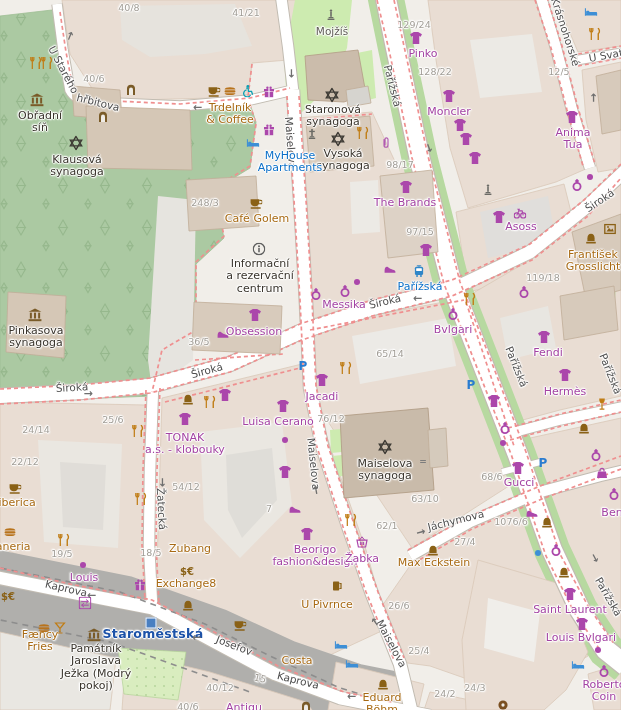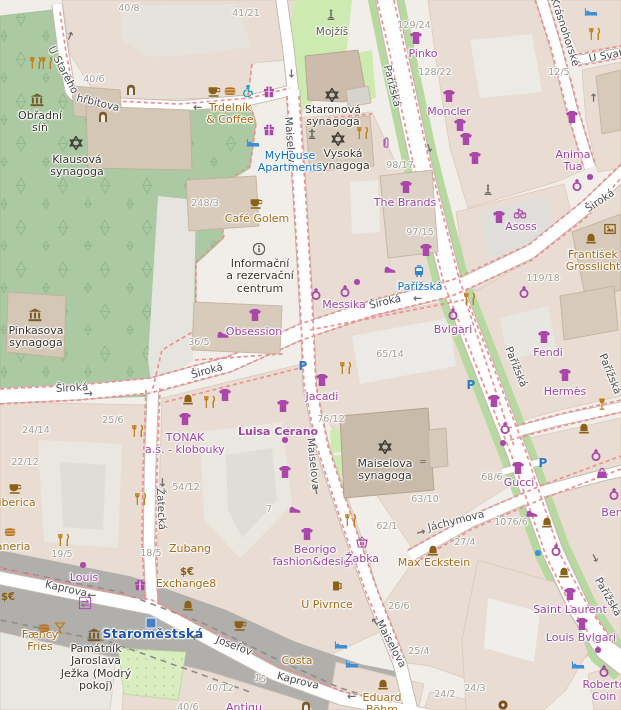--- a/index.html
+++ b/index.html
@@ -370,30 +370,30 @@
       <div class="lbl hn" style="left: 511px; top: 522px; transform: translate(-50%, -50%) rotate(0deg);">1076/6</div>
       <div class="lbl hn" style="left: 465px; top: 542px; transform: translate(-50%, -50%) rotate(0deg);">27/4</div>
       <div class="lbl hn" style="left: 419px; top: 651px; transform: translate(-50%, -50%) rotate(0deg);">25/4</div>
       <div class="lbl hn" style="left: 445px; top: 694px; transform: translate(-50%, -50%) rotate(0deg);">24/2</div>
       <div class="lbl hn" style="left: 475px; top: 688px; transform: translate(-50%, -50%) rotate(0deg);">24/3</div>
       <div class="lbl hn" style="left: 220px; top: 688px; transform: translate(-50%, -50%) rotate(0deg);">40/12</div>
       <div class="lbl hn" style="left: 188px; top: 707px; transform: translate(-50%, -50%) rotate(0deg);">40/6</div>
       <div class="lbl hn" style="left: 260px; top: 679px; transform: translate(-50%, -50%) rotate(13deg);">15</div>
       <div class="lbl sh" style="left: 423px; top: 54px; transform: translate(-50%, -50%) rotate(0deg);">Pinko</div>
       <div class="lbl sh" style="left: 449px; top: 112px; transform: translate(-50%, -50%) rotate(0deg);">Moncler</div>
-      <div class="lbl sh" style="left: 573px; top: 139px; transform: translate(-50%, -50%) rotate(0deg); margin-top: 22px;">Anima
+      <div class="lbl sh" style="left: 573px; top: 139px; transform: translate(-50%, -50%) rotate(0deg);">Anima
 Tua</div>
       <div class="lbl sh" style="left: 405px; top: 203px; transform: translate(-50%, -50%) rotate(0deg); text-align: right;">The Brands</div>
       <div class="lbl sh" style="left: 521px; top: 227px; transform: translate(-50%, -50%) rotate(0deg);">Asoss</div>
       <div class="lbl sh" style="left: 344px; top: 305px; transform: translate(-50%, -50%) rotate(0deg);">Messika</div>
       <div class="lbl sh" style="left: 453px; top: 330px; transform: translate(-50%, -50%) rotate(0deg);">Bvlgari</div>
       <div class="lbl sh" style="left: 548px; top: 353px; transform: translate(-50%, -50%) rotate(0deg);">Fendi</div>
       <div class="lbl sh" style="left: 565px; top: 392px; transform: translate(-50%, -50%) rotate(0deg);">Hermès</div>
       <div class="lbl sh" style="left: 322px; top: 397px; transform: translate(-50%, -50%) rotate(0deg);">Jacadi</div>
-      <div class="lbl sh" style="left: 278px; top: 432px; transform: translate(-50%, -50%) rotate(0deg); font-weight: bold;">Luisa Cerano</div>
+      <div class="lbl sh" style="left: 278px; top: 422px; transform: translate(-50%, -50%) rotate(0deg);">Luisa Cerano</div>
       <div class="lbl sh" style="left: 185px; top: 444px; transform: translate(-50%, -50%) rotate(0deg);">TONAK
 a.s. - klobouky</div>
       <div class="lbl sh" style="left: 254px; top: 332px; transform: translate(-50%, -50%) rotate(0deg);">Obsession</div>
       <div class="lbl sh" style="left: 315px; top: 556px; transform: translate(-50%, -50%) rotate(0deg);">Beorigo
 fashion&amp;design</div>
       <div class="lbl sh" style="left: 362px; top: 559px; transform: translate(-50%, -50%) rotate(0deg);">Žabka</div>
       <div class="lbl sh" style="left: 519px; top: 483px; transform: translate(-50%, -50%) rotate(0deg);">Gucci</div>
       <div class="lbl sh" style="left: 570px; top: 610px; transform: translate(-50%, -50%) rotate(0deg);">Saint Laurent</div>
       <div class="lbl sh" style="left: 581px; top: 638px; transform: translate(-50%, -50%) rotate(0deg);">Louis Bvlgari</div>
       <div class="lbl sh" style="left: 604px; top: 691px; transform: translate(-50%, -50%) rotate(0deg);">Roberto

